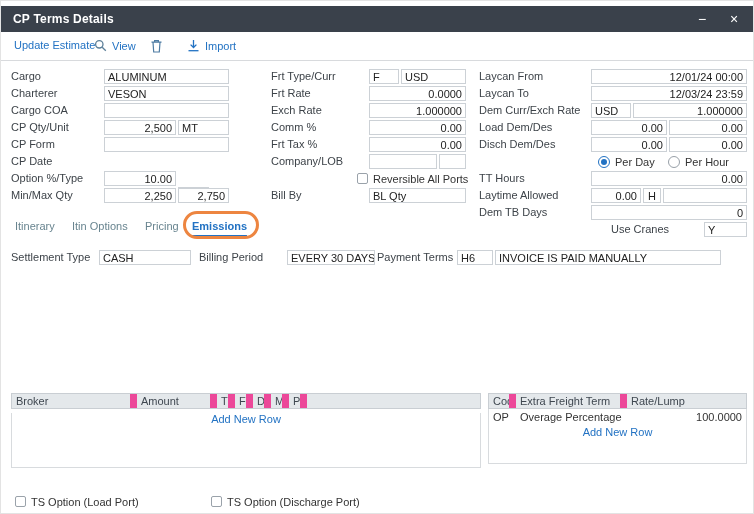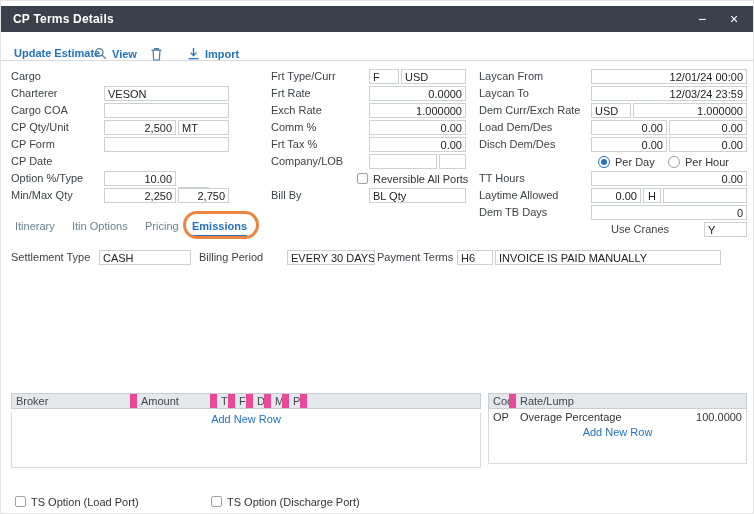--- a/index.html
+++ b/index.html
@@ -4,21 +4,21 @@
 <style>
   * { box-sizing: border-box; margin:0; padding:0; }
   html,body { width:754px; height:514px; overflow:hidden; }
   body { font-family:"Liberation Sans", sans-serif; font-size:11px; color:#333; background:#fff; }
   .dialog { position:relative; width:754px; height:514px; background:#fff; border:1px solid #e3e3e3; overflow:hidden; }
   .titlebar { position:absolute; top:5px; left:0; width:754px; height:26px; background:#3a414b; display:flex; align-items:center; padding:0 12px; }
   .titlebar .title { color:#fff; font-weight:bold; font-size:12px; letter-spacing:.2px; }
   .win-btn { color:#fff; font-size:14px; line-height:26px; width:18px; text-align:center; }
   .win-min { margin-left:auto; margin-right:14px; }
   .toolbar { position:absolute; top:31px; left:0; width:754px; height:29px; background:#fff; border-bottom:1px solid #d8dadd; }
-  .tb-btn { position:absolute; top:7px; display:flex; align-items:center; gap:5px; color:#2272c3; font-weight:bold;margin-top:8px; }
+  .tb-btn { position:absolute; top:7px; display:flex; align-items:center; gap:5px; color:#2272c3; font-weight:normal; }
   .lbl { position:absolute; height:15px; line-height:15px; text-align:left; color:#3d4349; white-space:nowrap; }
   .fld { position:absolute; height:15px; border:1px solid #ccd1d6; background:#fff; padding:0 3px; display:flex; align-items:center; white-space:nowrap; overflow:hidden; color:#222; }
   .fld.num { justify-content:flex-end; }
   .fld.ctr { justify-content:center; padding:0; }
   .cb-group, .radio-group { position:absolute; display:flex; align-items:center; gap:5px; height:15px; }
   .cb { width:11px; height:11px; border:1px solid #9aa2aa; border-radius:2px; background:#fff; flex:0 0 auto; }
   .radio-outer { width:12px; height:12px; border:1px solid #98a0a8; border-radius:50%; background:#fff; display:flex; align-items:center; justify-content:center; flex:0 0 auto; }
   .radio-outer.sel { border-color:#2272c3; }
   .radio-dot { width:6px; height:6px; border-radius:50%; background:#2272c3; }
   .tab { position:absolute; top:219px; color:#68848f; }
@@ -64,20 +64,21 @@
     <span class="tb-btn" style="left:186px">
       <svg class="icon" width="13" height="13" viewBox="0 0 13 13">
           <path d="M6.5 1v7M3.6 5.6 6.5 8.5 9.4 5.6" fill="none" stroke="#2272c3" stroke-width="1.3"></path>
           <path d="M1.5 11.7h10" stroke="#2272c3" stroke-width="1.3"></path>
         </svg>
       <span>Import</span>
     </span>
   </div>
 
   <span class="lbl" style="left:10px;top:68px;width:90px">Cargo</span>
+  <div class="fld" style="left:103px;top:68px;width:125px">ALUMINUM</div>
 
   <span class="lbl" style="left:10px;top:85px;width:90px">Charterer</span>
   <div class="fld" style="left:103px;top:85px;width:125px">VESON</div>
 
   <span class="lbl" style="left:10px;top:102px;width:90px">Cargo COA</span>
   <div class="fld" style="left:103px;top:102px;width:125px"></div>
 
   <span class="lbl" style="left:10px;top:119px;width:90px">CP Qty/Unit</span>
   <div class="fld num" style="left:103px;top:119px;width:72px">2,500</div>
   <div class="fld" style="left:177px;top:119px;width:51px">MT</div>
@@ -194,20 +195,21 @@
       <span class="th last" style="flex:1"></span>
     </div>
     <div class="tbody">
       <div class="addrow"><span class="link">Add New Row</span></div>
     </div>
   </div>
 
   <div class="table" style="left:487px;top:392px;width:259px">
     <div class="thead">
       <span class="th" style="width:27px">Code</span>
+      <span class="th" style="width:111px">Extra Freight Term</span>
       <span class="th last" style="flex:1">Rate/Lump</span>
     </div>
     <div class="tbody">
       <div class="trow">
         <span class="td" style="width:27px">OP</span>
         <span class="td" style="width:111px">Overage Percentage</span>
         <span class="td num" style="flex:1">100.0000</span>
       </div>
       <div class="addrow" style="margin-top:1px"><span class="link">Add New Row</span></div>
     </div>

